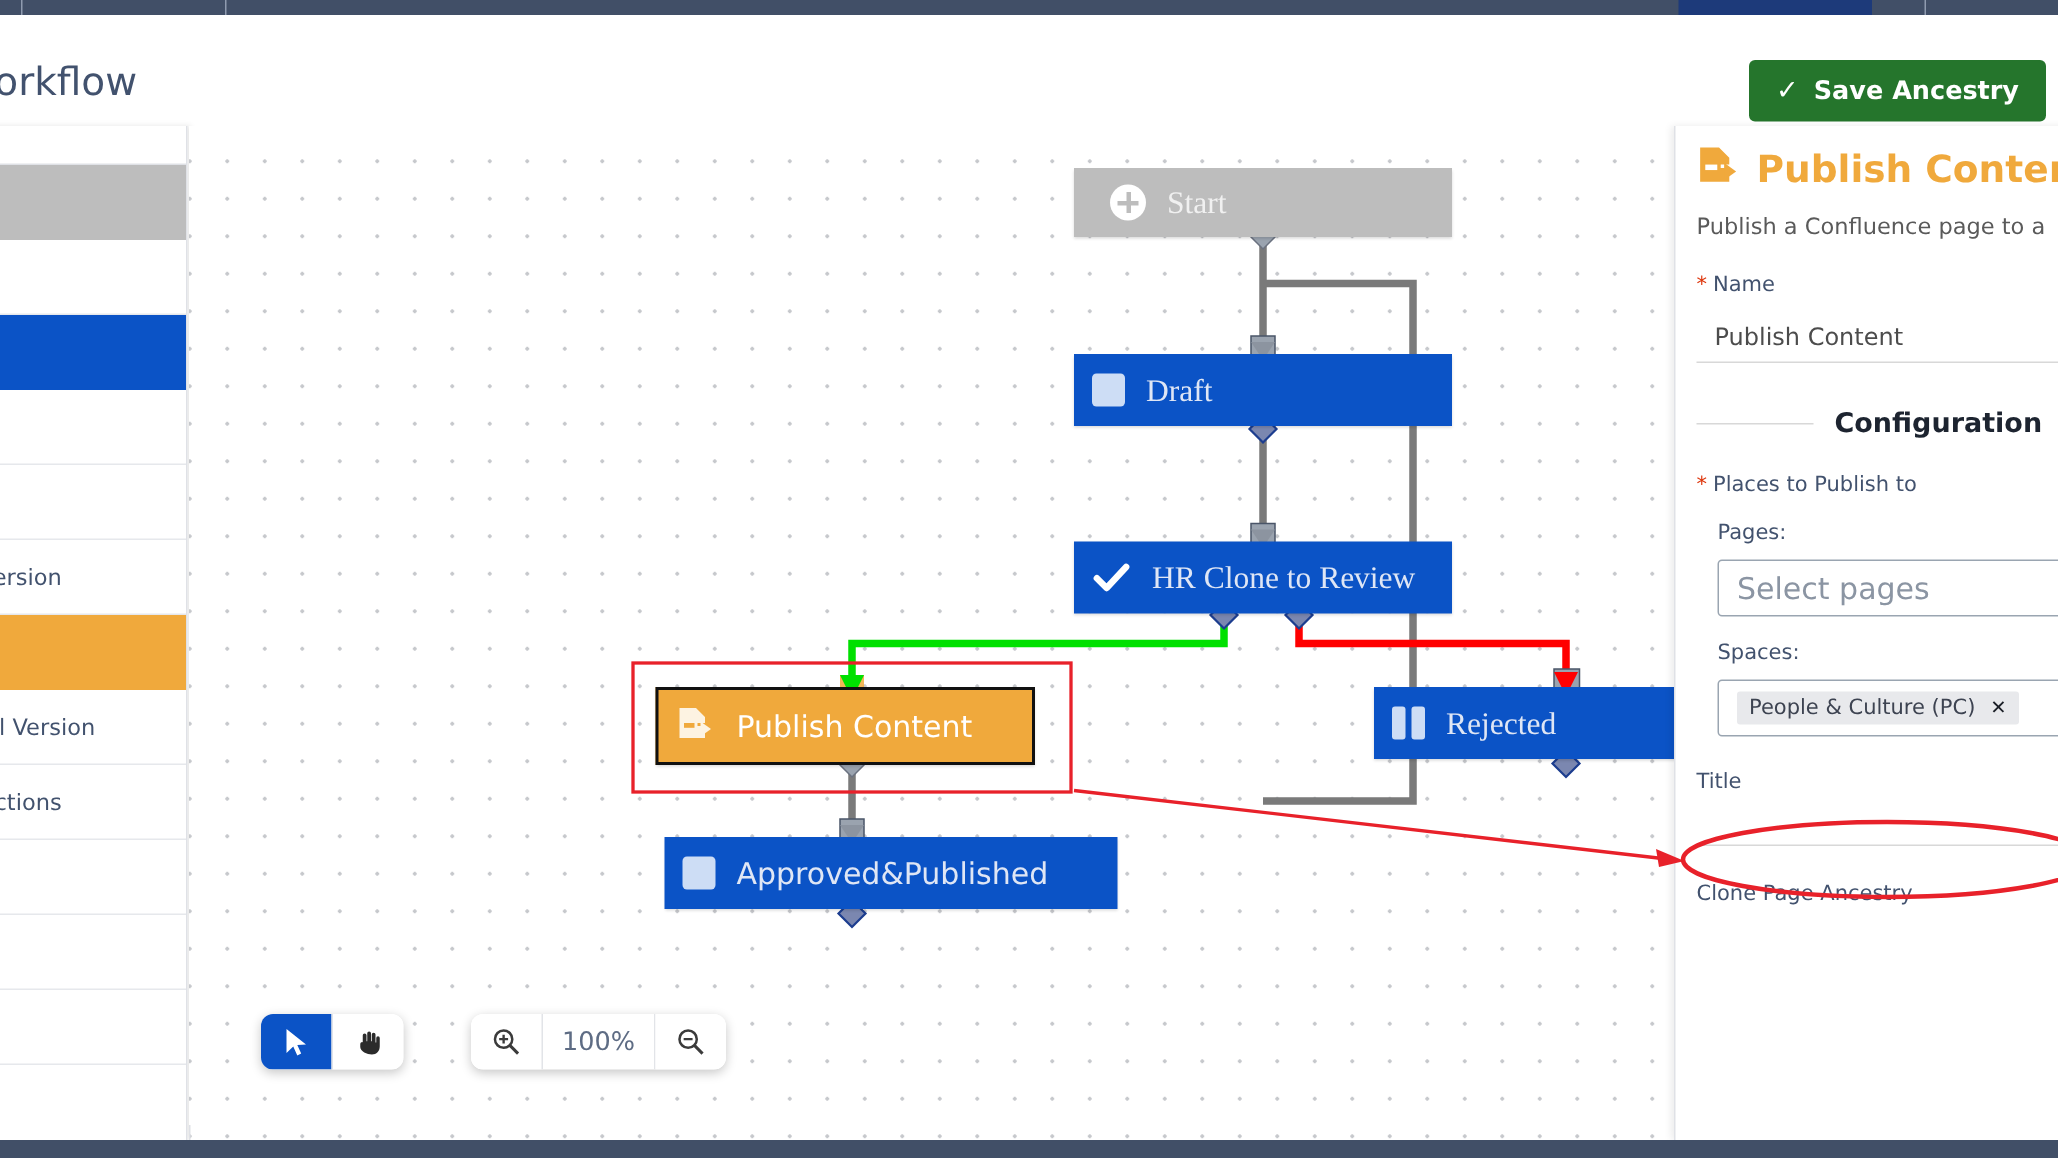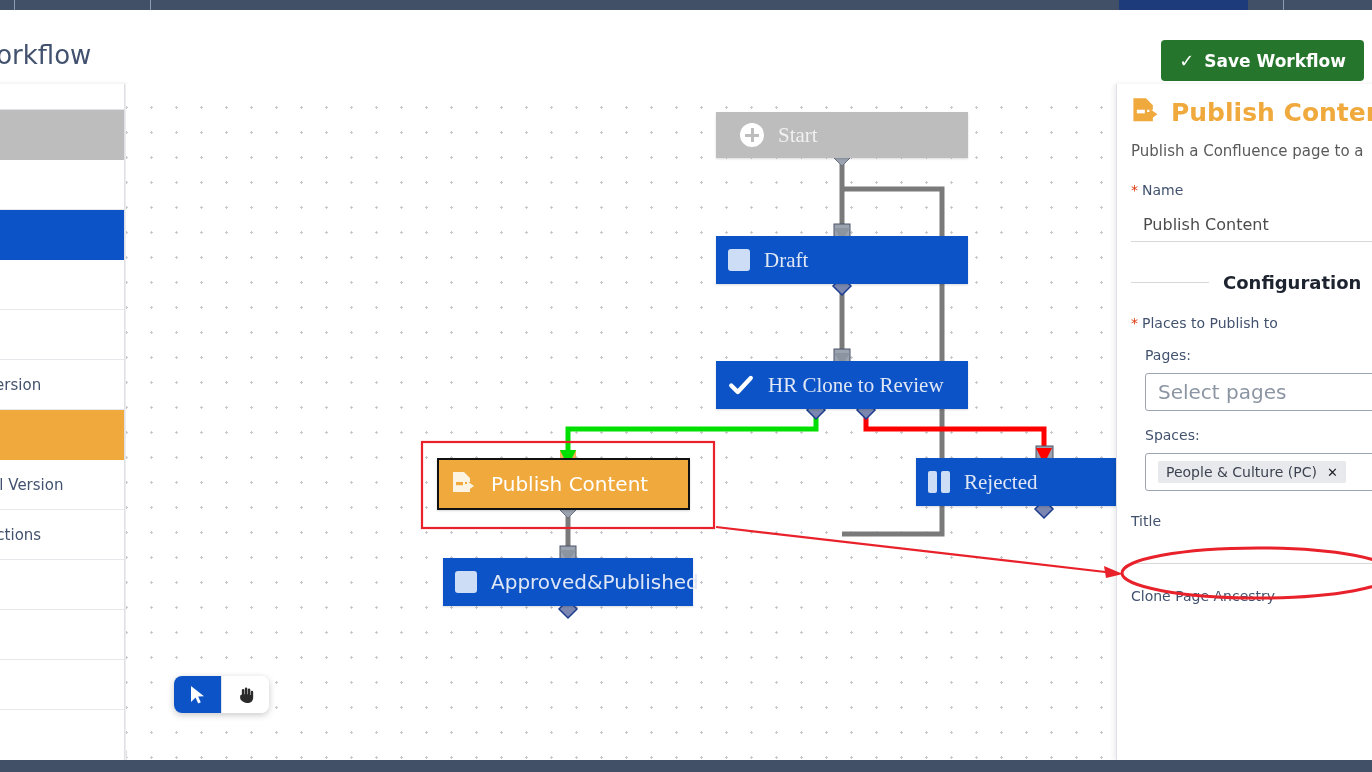--- a/index.html
+++ b/index.html
@@ -186,21 +186,21 @@
     <div class="strip-div" style="left:14px;"></div>
     <div class="strip-seg" style="left:150px; width:1px; background:#8f9bb0;"></div>
     <div class="strip-seg" style="left:1119px; width:129px; background:#1d3a7a;"></div>
     <div class="strip-div" style="left:1283px;"></div>
   </div>
 
   <div class="page-header">
     <div class="page-title">Workflow</div>
     <button class="save-btn">
       <span class="chk">✓</span>
-      <span>Save Workflow</span>
+      <span>Save Ancestry</span>
     </button>
   </div>
 
   <div class="sidebar">
     <div class="sb-row first plain">
         <span></span>
       </div>
     <div class="sb-row grey">
         <span></span>
       </div>
@@ -307,39 +307,59 @@
         <path d="M16 11 l7 5 l-7 5 Z" fill="#fdf3e2"></path>
       </svg>
       <span>Publish Content</span>
     </div>
 
     <div class="node blue" style="left:790px; top:374px; width:252px; height:48px;">
       <span class="sq-icon split"></span>
       <span>Rejected</span>
     </div>
 
-    <div class="node blue appr" style="left:317px; top:474px; width:250px; height:48px;">
+    <div class="node blue appr" style="left:317px; top:474px; width:302px; height:48px;">
       <span class="sq-icon"></span>
       <span>Approved&amp;Published</span>
     </div>
 
     <div class="tool-group" style="left:48px; top:592px;">
       <div class="tool-btn active">
         <svg width="18" height="20" viewBox="0 0 18 20">
           <path d="M2 1 L2 17 L6.5 12.6 L9.2 18.6 L11.8 17.3 L9.2 11.6 L15 11.3 Z" fill="#fff"></path>
         </svg>
       </div>
       <div class="tool-sep"></div>
       <div class="tool-btn">
         <svg width="20" height="20" viewBox="0 0 24 24">
           <path d="M7 12V6.2a1.5 1.5 0 0 1 3 0V11h.6V4.6a1.5 1.5 0 0 1 3 0V11h.6V5.6a1.5 1.5 0 0 1 3 0V12h.6V8.4a1.4 1.4 0 0 1 2.8 0V15c0 4-2.6 6.6-6.3 6.6S5 19.1 5 15.6v-2.3c0-1.6 2-2.2 2-1.3z" fill="#2b2b2b"></path>
         </svg>
       </div>
     </div>
 
+    <div class="tool-group" style="left:188px; top:592px;">
+      <div class="tool-btn">
+        <svg width="21" height="21" viewBox="0 0 24 24">
+          <circle cx="10" cy="10" r="6.6" stroke="#3b3b3b" stroke-width="1.9" fill="none"></circle>
+          <line x1="14.8" y1="14.8" x2="21" y2="21" stroke="#3b3b3b" stroke-width="2.3"></line>
+          <line x1="6.6" y1="10" x2="13.4" y2="10" stroke="#3b3b3b" stroke-width="1.8"></line>
+          <line x1="10" y1="6.6" x2="10" y2="13.4" stroke="#3b3b3b" stroke-width="1.8"></line>
+        </svg>
+      </div>
+      <div class="tool-sep"></div>
+      <div class="zoom-label">100%</div>
+      <div class="tool-sep"></div>
+      <div class="tool-btn">
+        <svg width="21" height="21" viewBox="0 0 24 24">
+          <circle cx="10" cy="10" r="6.6" stroke="#3b3b3b" stroke-width="1.9" fill="none"></circle>
+          <line x1="14.8" y1="14.8" x2="21" y2="21" stroke="#3b3b3b" stroke-width="2.3"></line>
+          <line x1="6.6" y1="10" x2="13.4" y2="10" stroke="#3b3b3b" stroke-width="1.8"></line>
+        </svg>
+      </div>
+    </div>
   </div>
 
   <div class="right-panel">
     <div class="rp-title">
       <svg width="30" height="32" viewBox="0 0 26 28" style="flex:none">
         <path d="M2 2 h11 l6 6 v4 h-5 v2 h5 v8 H2 Z" fill="#f0a93c"></path>
         <rect x="5" y="12" width="7" height="3.2" fill="#ffffff"></rect>
         <path d="M16 11 l7 5 l-7 5 Z" fill="#f0a93c"></path>
       </svg>
       <span>Publish Content</span>

